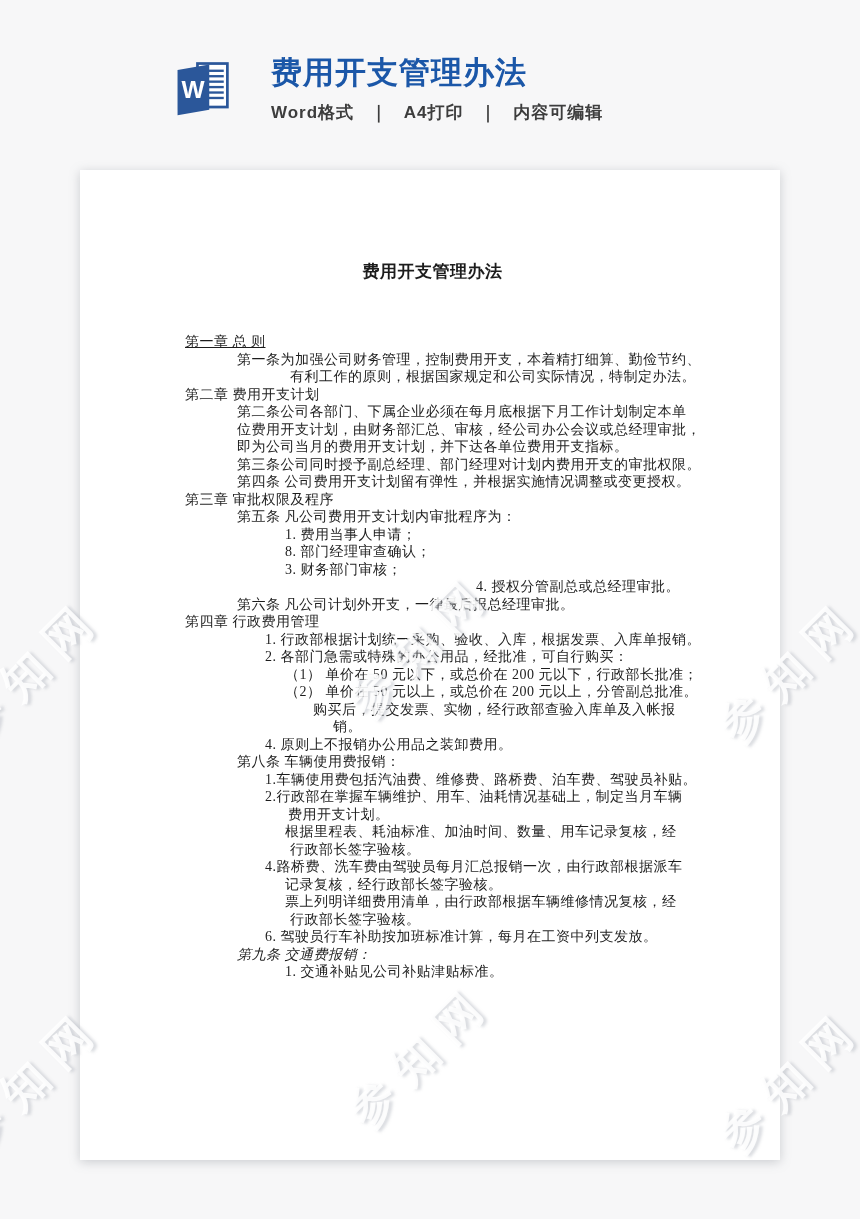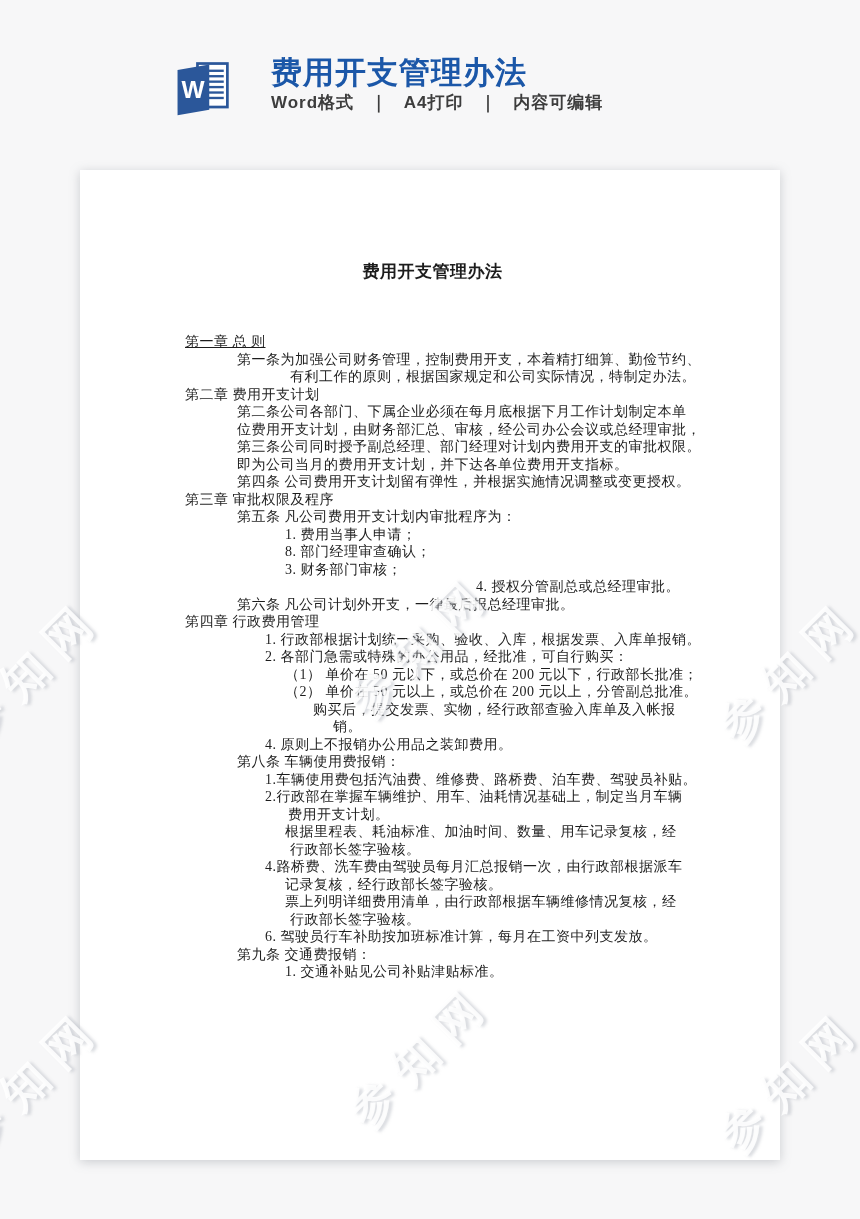--- a/index.html
+++ b/index.html
@@ -18,21 +18,21 @@
   }
   .word-icon{width:58px;height:62px;flex:0 0 auto;margin-top:2px;}
   .header-text{display:flex;flex-direction:column;}
   .page-title{
     margin:0;
     font-size:31px;line-height:36px;font-weight:bold;
     color:#1b57a8;letter-spacing:1px;
     font-family:"Liberation Sans","DejaVu Sans",sans-serif;
   }
   .subtitle{
-    margin-top:0;
+    margin-top:10px;
     font-size:17px;font-weight:bold;color:#3d3d3d;
     display:flex;align-items:center;gap:16px;letter-spacing:1px;
   }
   .subtitle .pipe{color:#3d3d3d;font-weight:bold;}
 
   
   .paper{
     position:absolute;left:80px;top:170px;
     width:700px;height:990px;
     background:#ffffff;
@@ -111,22 +111,22 @@
 
   <div class="paper">
     <div class="doc-title">费用开支管理办法</div>
     <div class="doc-body">
         <div class="doc-line" style="padding-left: 0px; text-decoration: underline;">第一章 总 则</div>
         <div class="doc-line" style="padding-left: 52px;">第一条为加强公司财务管理，控制费用开支，本着精打细算、勤俭节约、</div>
         <div class="doc-line" style="padding-left: 105px;">有利工作的原则，根据国家规定和公司实际情况，特制定办法。</div>
         <div class="doc-line" style="padding-left: 0px;">第二章 费用开支计划</div>
         <div class="doc-line" style="padding-left: 52px;">第二条公司各部门、下属企业必须在每月底根据下月工作计划制定本单</div>
         <div class="doc-line" style="padding-left: 52px;">位费用开支计划，由财务部汇总、审核，经公司办公会议或总经理审批，</div>
+        <div class="doc-line" style="padding-left: 52px;">即为公司当月的费用开支计划，并下达各单位费用开支指标。</div>
         <div class="doc-line" style="padding-left: 52px;">第三条公司同时授予副总经理、部门经理对计划内费用开支的审批权限。</div>
-        <div class="doc-line" style="padding-left: 52px;">即为公司当月的费用开支计划，并下达各单位费用开支指标。</div>
         <div class="doc-line" style="padding-left: 52px;">第四条 公司费用开支计划留有弹性，并根据实施情况调整或变更授权。</div>
         <div class="doc-line" style="padding-left: 0px;">第三章 审批权限及程序</div>
         <div class="doc-line" style="padding-left: 52px;">第五条 凡公司费用开支计划内审批程序为：</div>
         <div class="doc-line" style="padding-left: 100px;">1.  费用当事人申请；</div>
         <div class="doc-line" style="padding-left: 100px;">8.  部门经理审查确认；</div>
         <div class="doc-line" style="padding-left: 100px;">3.  财务部门审核；</div>
         <div class="doc-line" style="padding-left: 100px; text-align: right;">4.  授权分管副总或总经理审批。</div>
         <div class="doc-line" style="padding-left: 52px;">第六条 凡公司计划外开支，一律最后报总经理审批。</div>
         <div class="doc-line" style="padding-left: 0px;">第四章 行政费用管理</div>
         <div class="doc-line" style="padding-left: 80px;">1. 行政部根据计划统一采购、验收、入库，根据发票、入库单报销。</div>
@@ -140,21 +140,21 @@
         <div class="doc-line" style="padding-left: 80px;">1.车辆使用费包括汽油费、维修费、路桥费、泊车费、驾驶员补贴。</div>
         <div class="doc-line" style="padding-left: 80px;">2.行政部在掌握车辆维护、用车、油耗情况基础上，制定当月车辆</div>
         <div class="doc-line" style="padding-left: 103px;">费用开支计划。</div>
         <div class="doc-line" style="padding-left: 100px;">根据里程表、耗油标准、加油时间、数量、用车记录复核，经</div>
         <div class="doc-line" style="padding-left: 105px;">行政部长签字验核。</div>
         <div class="doc-line" style="padding-left: 80px;">4.路桥费、洗车费由驾驶员每月汇总报销一次，由行政部根据派车</div>
         <div class="doc-line" style="padding-left: 100px;">记录复核，经行政部长签字验核。</div>
         <div class="doc-line" style="padding-left: 100px;">票上列明详细费用清单，由行政部根据车辆维修情况复核，经</div>
         <div class="doc-line" style="padding-left: 105px;">行政部长签字验核。</div>
         <div class="doc-line" style="padding-left: 80px;">6.  驾驶员行车补助按加班标准计算，每月在工资中列支发放。</div>
-        <div class="doc-line" style="padding-left: 52px;">第九条 交通费报销：</div>
+        <div class="doc-line" style="padding-left: 52px; font-style: italic;">第九条 交通费报销：</div>
         <div class="doc-line" style="padding-left: 100px;">1.  交通补贴见公司补贴津贴标准。</div>
       </div>
   </div>
 
   <div class="watermark-layer">
     <span class="watermark wm-1">参知网</span>
     <span class="watermark wm-2">参知网</span>
     <span class="watermark wm-3">参知网</span>
     <span class="watermark wm-4">参知网</span>
     <span class="watermark wm-5">参知网</span>

